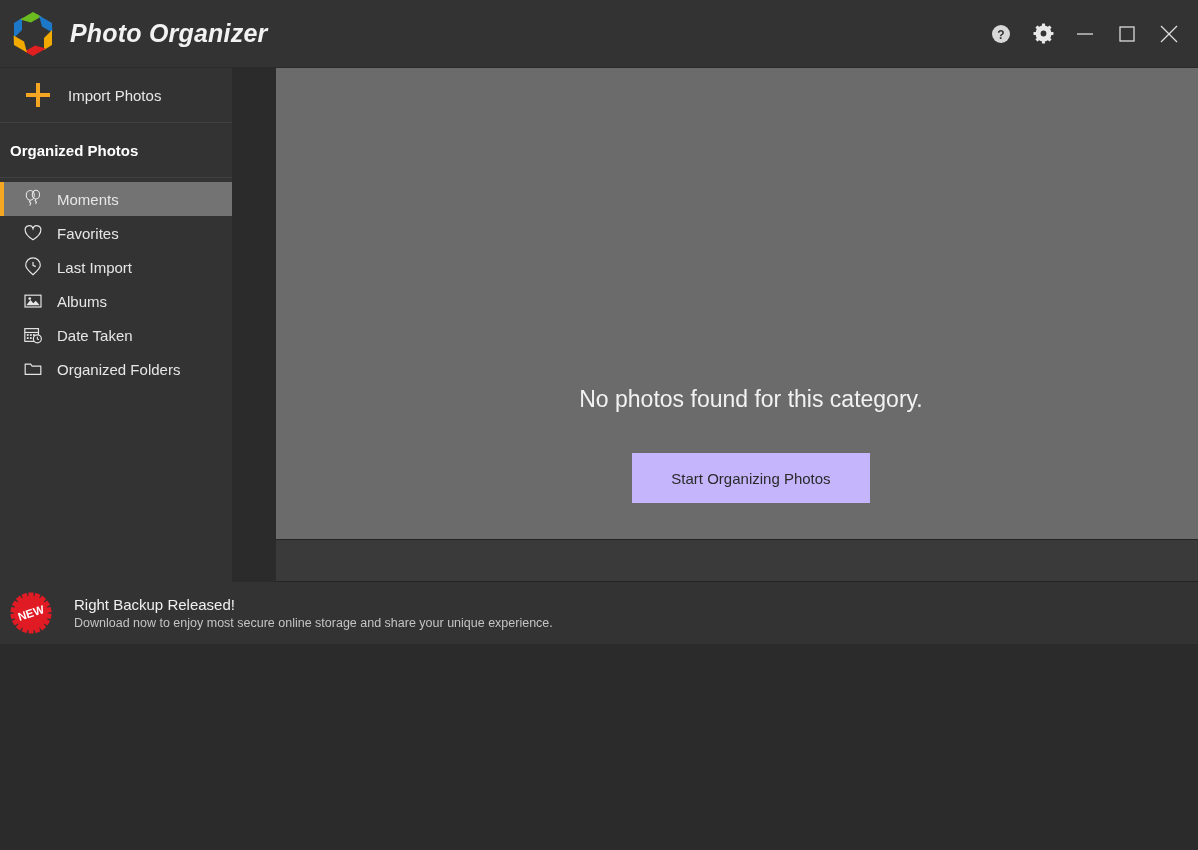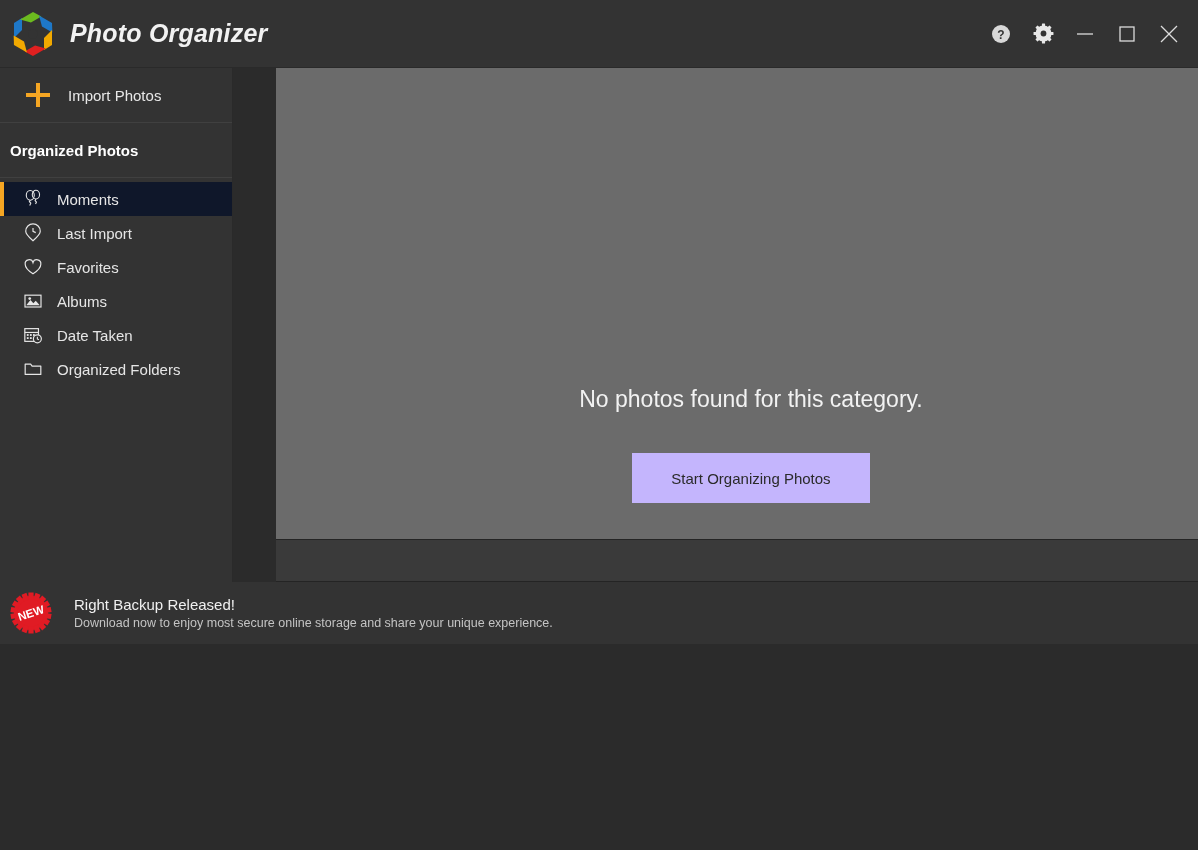--- a/index.html
+++ b/index.html
@@ -57,21 +57,21 @@
     height:55px; display:flex; align-items:center; padding-left:10px;
     color:#ffffff; font-size:15px; font-weight:bold;
     border-bottom:1px solid #404040;
   }
 
   .nav-list { padding-top:4px; }
   .nav-item {
     height:34px; display:flex; align-items:center;
     position:relative; padding-left:22px; cursor:default;
   }
-  .nav-item.active { background:#0f172a; }
+  .nav-item.active { background:#737373; }
   .nav-item.active::before {
     content:""; position:absolute; left:0; top:0; bottom:0; width:4px; background:#f5a623;
   }
   .nav-icon { width:22px; height:22px; flex:0 0 22px; display:flex; align-items:center; justify-content:center; }
   .nav-icon svg { display:block; }
   .nav-label { color:#e6e6e6; font-size:15px; margin-left:13px; white-space:nowrap; }
 
   
   .main-col { flex:1 1 auto; display:flex; flex-direction:column; min-width:0; }
   .content {
@@ -215,37 +215,37 @@
                 <path d="M14.2 11 L13.3 12.8 L14.8 14.4 L13.8 16.6"></path>
               </g>
             </svg>
           </span>
           <span class="nav-label">Moments</span>
         </div>
 
         <div class="nav-item">
           <span class="nav-icon">
             <svg width="20" height="20" viewBox="0 0 22 22">
+              <path d="M11 18.5 C11 18.5 2.4 12.8 2.4 7.9 A4.4 4.4 0 0 1 11 6.2
+                       A4.4 4.4 0 0 1 19.6 7.9 C19.6 12.8 11 18.5 11 18.5 Z" fill="none" stroke="#e6e6e6" stroke-width="1.3"></path>
+            </svg>
+          </span>
+          <span class="nav-label">Favorites</span>
+        </div>
+
+        <div class="nav-item">
+          <span class="nav-icon">
+            <svg width="20" height="20" viewBox="0 0 22 22">
               <g fill="none" stroke="#e6e6e6" stroke-width="1.3">
                 <path d="M11 19.5 C11 19.5 3 12.5 3 9 A8 8 0 0 1 19 9 C19 12.5 11 19.5 11 19.5 Z"></path>
                 <path d="M11 5.4 L11 9.2 L14 10.6"></path>
               </g>
             </svg>
           </span>
           <span class="nav-label">Last Import</span>
-        </div>
-
-        <div class="nav-item">
-          <span class="nav-icon">
-            <svg width="20" height="20" viewBox="0 0 22 22">
-              <path d="M11 18.5 C11 18.5 2.4 12.8 2.4 7.9 A4.4 4.4 0 0 1 11 6.2
-                       A4.4 4.4 0 0 1 19.6 7.9 C19.6 12.8 11 18.5 11 18.5 Z" fill="none" stroke="#e6e6e6" stroke-width="1.3"></path>
-            </svg>
-          </span>
-          <span class="nav-label">Favorites</span>
         </div>
 
         <div class="nav-item">
           <span class="nav-icon">
             <svg width="20" height="20" viewBox="0 0 22 22">
               <rect x="2.2" y="4.6" width="17.6" height="13" fill="none" stroke="#e6e6e6" stroke-width="1.3"></rect>
               <path d="M3.6 15.6 L8.2 10 L11.4 13.4 L14 10.8 L18.4 15.6 Z" fill="#e6e6e6"></path>
               <circle cx="7.4" cy="8.3" r="1.5" fill="#e6e6e6"></circle>
             </svg>
           </span>

